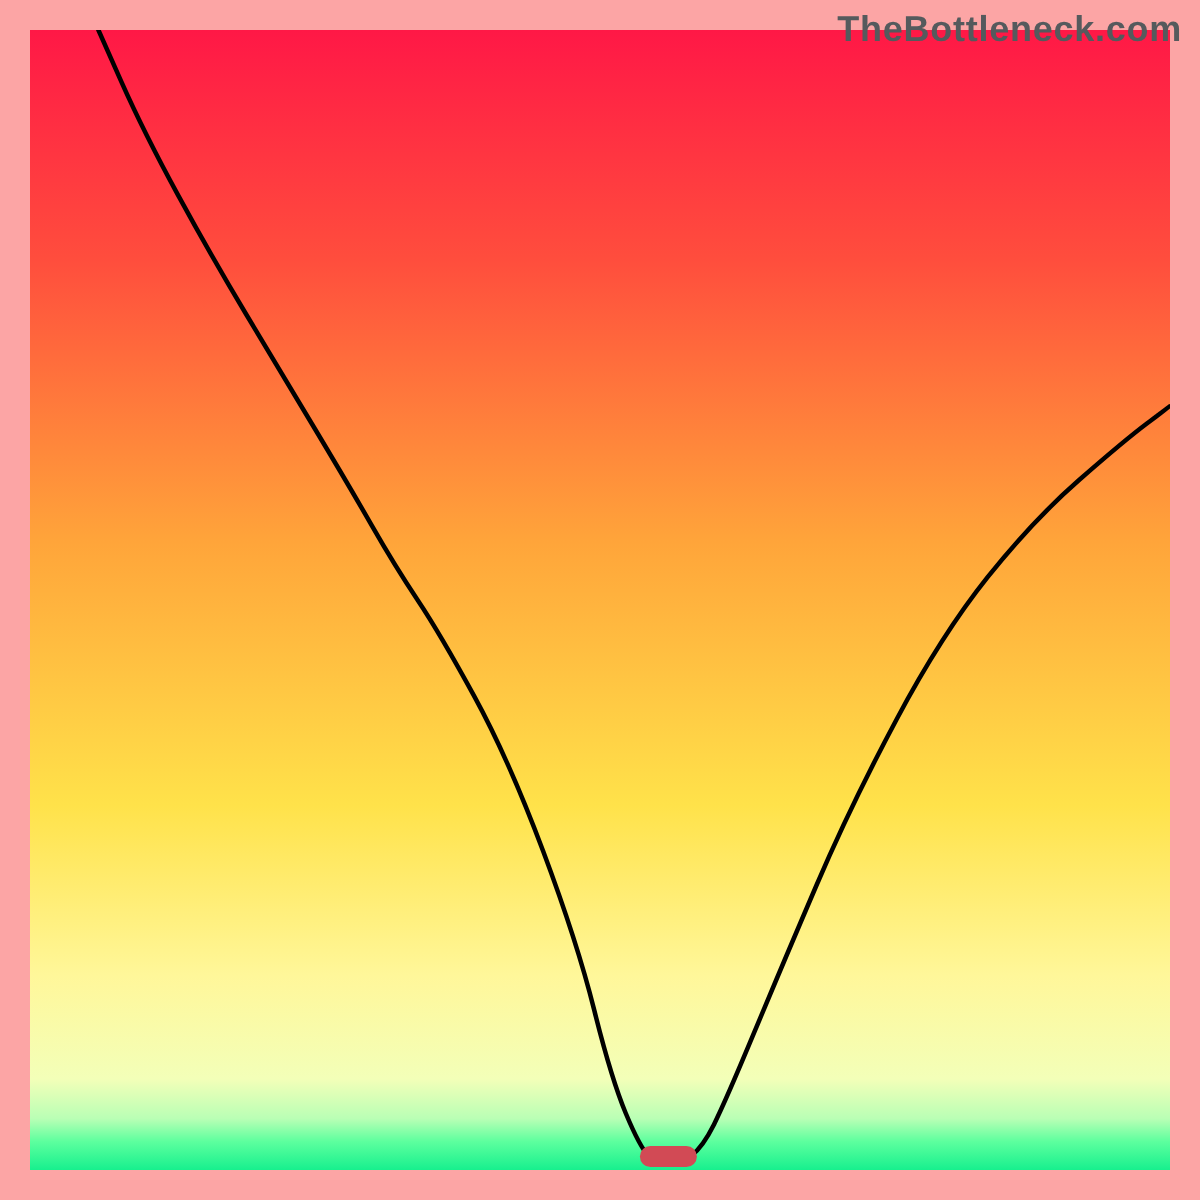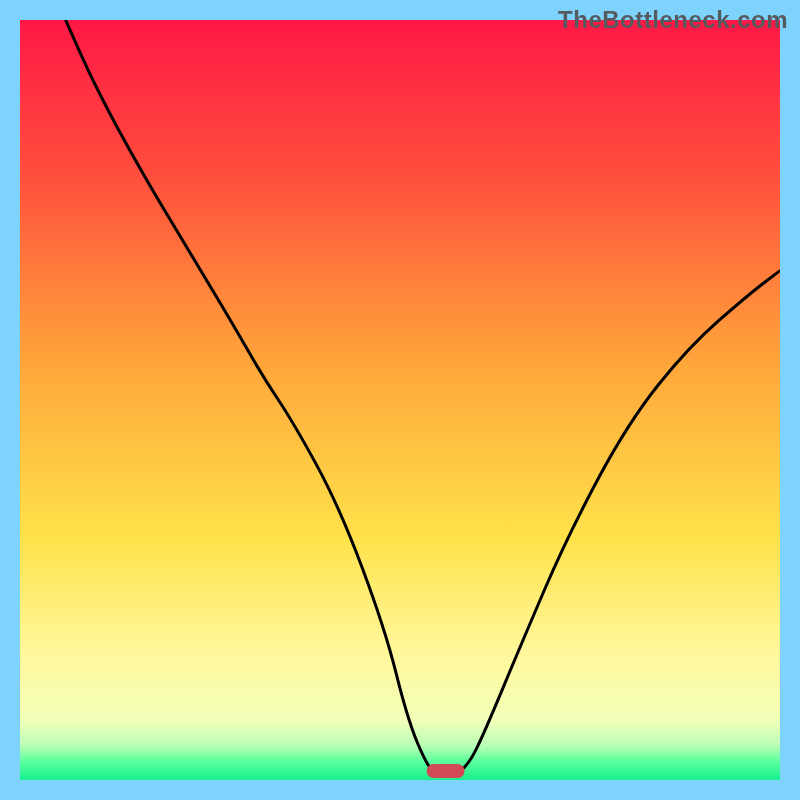--- a/index.html
+++ b/index.html
@@ -8,21 +8,21 @@
     width: 800px;
     height: 800px;
     background: #000;
     font-family: Arial, Helvetica, sans-serif;
     overflow: hidden;
   }
   .frame {
     position: relative;
     width: 800px;
     height: 800px;
-    background: #7dd3fc;
+    background: #fca5a5;
   }
   .watermark {
     position: absolute;
     top: 6px;
     right: 12px;
     color: #555a5d;
     font-size: 24px;
     font-weight: 600;
     letter-spacing: 0.5px;
     z-index: 20;

